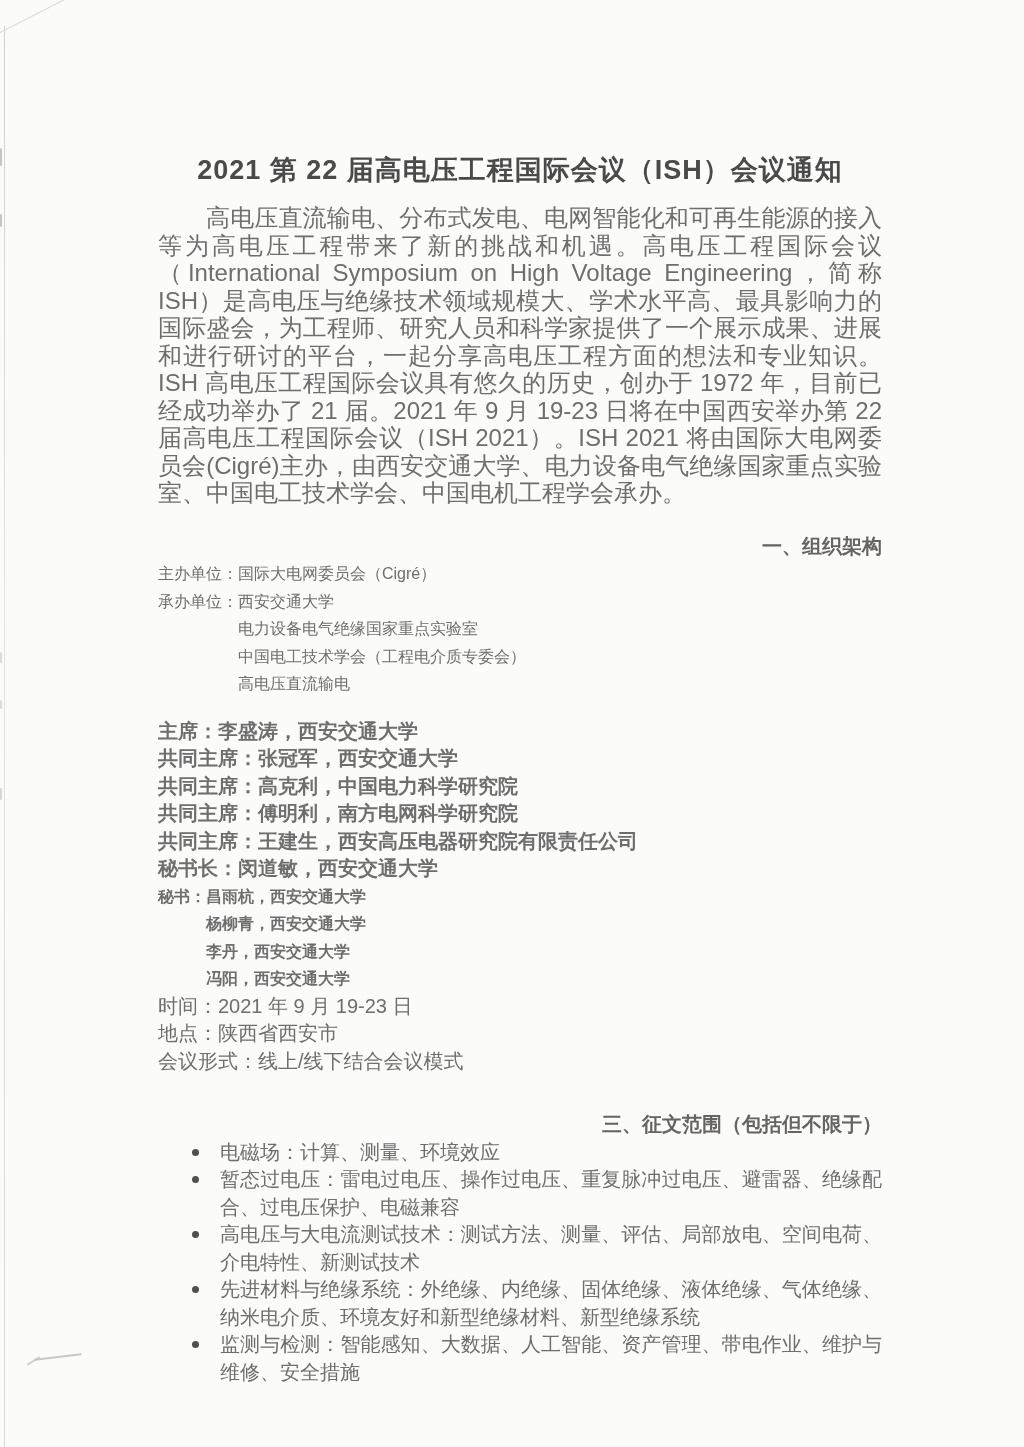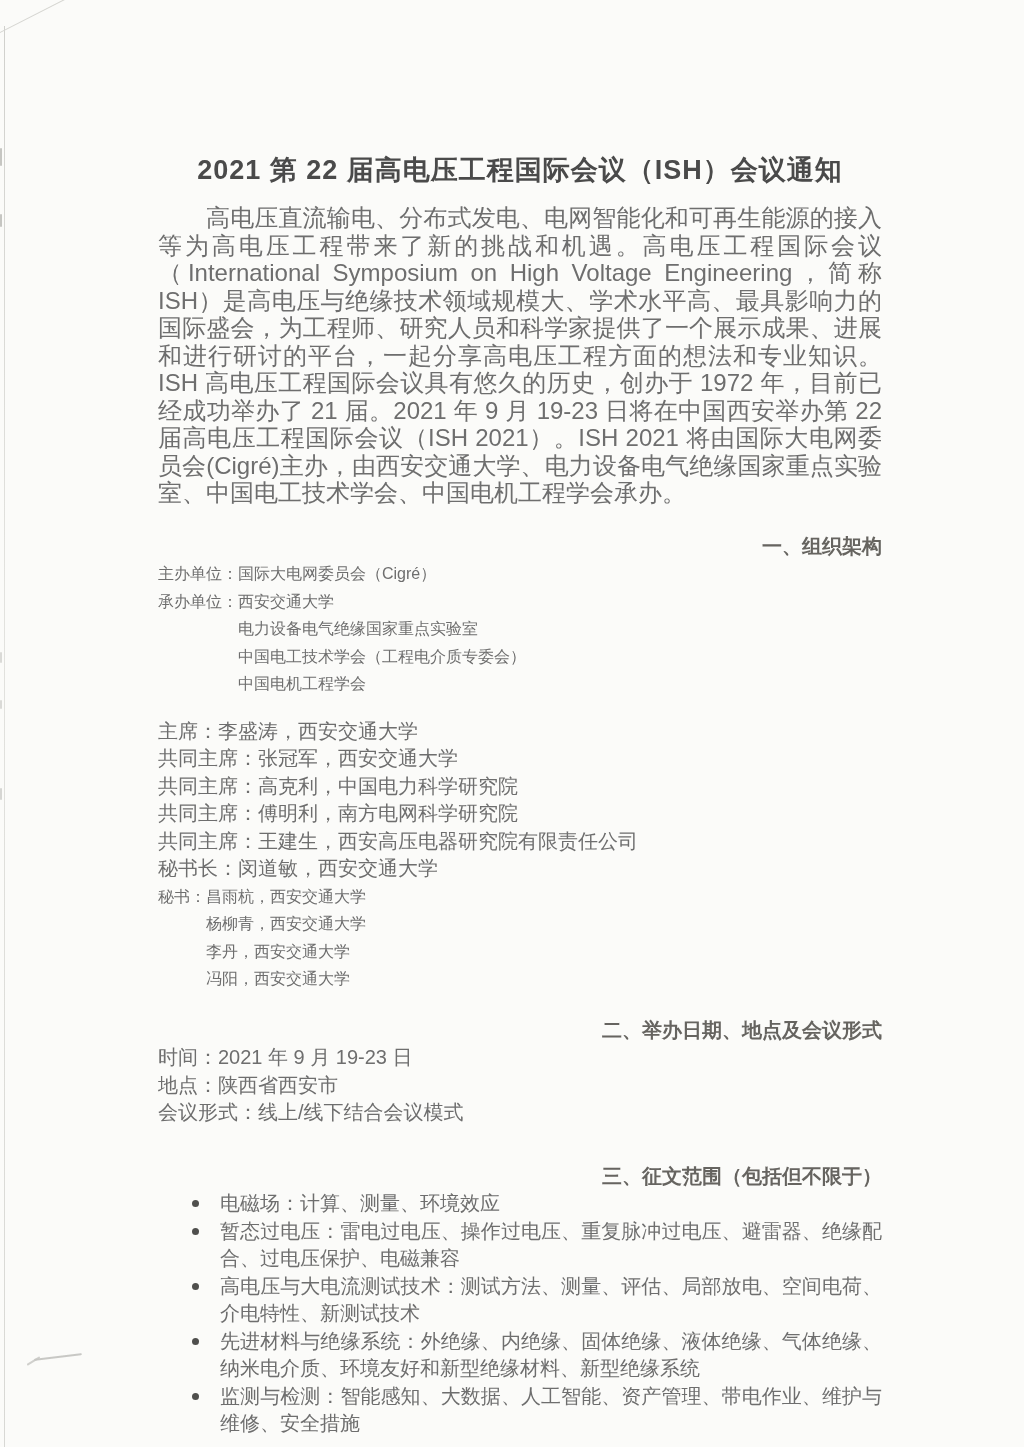--- a/index.html
+++ b/index.html
@@ -38,21 +38,21 @@
     text-align:justify; text-indent:2em;
   }
   .heading { font-size:20px; line-height:27.5px; font-weight:600; color:#666460;text-align:right; }
   .h1gap { margin-top:26px; }
   .h2gap { margin-top:24px; }
   .h3gap { margin-top:36px; }
   .line { font-size:20px; line-height:27.5px; }
   .row { display:flex; font-size:16px; line-height:27.5px; }
   .row .lab { flex:0 0 auto; white-space:nowrap; }
   .row .vals { flex:1 1 auto; }
-  .committee { margin-top:20px; }
+  .committee { margin-top:20px;font-weight:bold; }
   .bullets { list-style:none; }
   .bullets li { position:relative; padding-left:62px; font-size:20px; line-height:27.5px; text-align:justify; }
   .dot { position:absolute; left:34px; top:10px; width:7px; height:7px;
     border-radius:50%; background:#4f4f4d; }
 </style>
 </head>
 <body>
 
 <div class="edge-left"></div>
 <div class="edge-corner"></div>
@@ -76,21 +76,21 @@
     <span class="lab">主办单位：</span>
     <span class="vals">国际大电网委员会（Cigré）</span>
   </div>
 
   <div class="row">
     <span class="lab">承办单位：</span>
     <span class="vals">
       <div>西安交通大学</div>
       <div>电力设备电气绝缘国家重点实验室</div>
       <div>中国电工技术学会（工程电介质专委会）</div>
-      <div>中国电机工程学会</div>
+      <div>高电压直流输电</div>
     </span>
   </div>
 
   <div class="committee">
     <div class="line"><span>主席：</span><span>李盛涛，西安交通大学</span></div>
     <div class="line"><span>共同主席：</span><span>张冠军，西安交通大学</span></div>
     <div class="line"><span>共同主席：</span><span>高克利，中国电力科学研究院</span></div>
     <div class="line"><span>共同主席：</span><span>傅明利，南方电网科学研究院</span></div>
     <div class="line"><span>共同主席：</span><span>王建生，西安高压电器研究院有限责任公司</span></div>
     <div class="line"><span>秘书长：</span><span>闵道敏，西安交通大学</span></div>
@@ -98,21 +98,20 @@
       <span class="lab">秘书：</span>
       <span class="vals">
         <div>昌雨杭，西安交通大学</div>
         <div>杨柳青，西安交通大学</div>
         <div>李丹，西安交通大学</div>
         <div>冯阳，西安交通大学</div>
       </span>
     </div>
   </div>
 
-  <div class="heading h2gap">二、举办日期、地点及会议形式</div>
   <div class="line"><span>时间：</span><span>2021 年 9 月 19-23 日</span></div>
   <div class="line"><span>地点：</span><span>陕西省西安市</span></div>
   <div class="line"><span>会议形式：</span><span>线上/线下结合会议模式</span></div>
 
   <div class="heading h3gap">三、征文范围（包括但不限于）</div>
   <ul class="bullets">
     <li><span class="dot"></span><span>电磁场：计算、测量、环境效应</span></li>
     <li><span class="dot"></span><span>暂态过电压：雷电过电压、操作过电压、重复脉冲过电压、避雷器、绝缘配合、过电压保护、电磁兼容</span></li>
     <li><span class="dot"></span><span>高电压与大电流测试技术：测试方法、测量、评估、局部放电、空间电荷、介电特性、新测试技术</span></li>
     <li><span class="dot"></span><span>先进材料与绝缘系统：外绝缘、内绝缘、固体绝缘、液体绝缘、气体绝缘、纳米电介质、环境友好和新型绝缘材料、新型绝缘系统</span></li>

